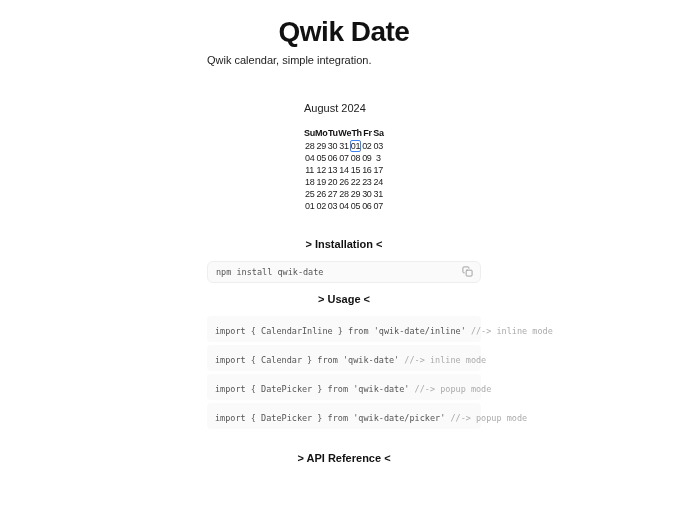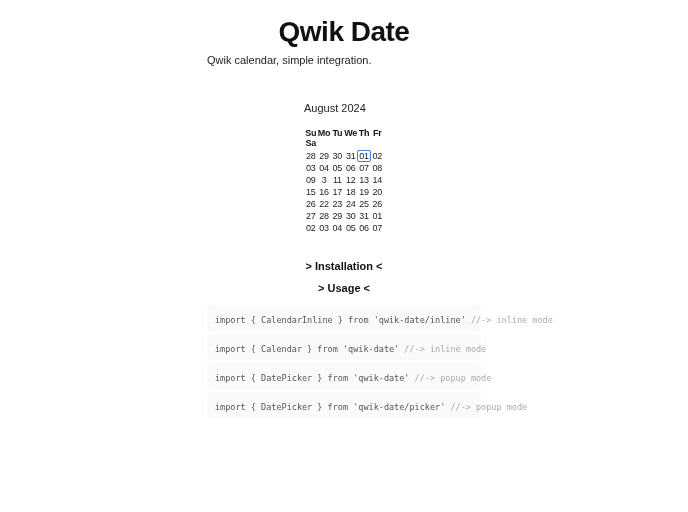--- a/index.html
+++ b/index.html
@@ -5,21 +5,21 @@
   * { margin: 0; padding: 0; box-sizing: border-box; }
   html, body { width: 688px; height: 512px; overflow: hidden; background: #ffffff;
     font-family: "Liberation Sans", sans-serif; color: #1a1a1a; }
   .page { width: 274px; margin: 0 auto; padding-top: 16px; }
 
   .title { font-size: 28px; font-weight: 800; text-align: center; letter-spacing: -0.5px; color: #111; }
   .subtitle { font-size: 11px; text-align: left; margin-top: 6px; color: #222; }
 
   .calendar { width: 80px; margin: 36px auto 0 auto; }
   .cal-month { font-size: 11px; color: #222; margin-bottom: 14px; }
-  .cal-head, .cal-grid { display: grid; grid-template-columns: repeat(6, 1fr); }
+  .cal-head, .cal-grid { display: grid; grid-template-columns: repeat(7, 1fr); }
   .cal-head span { font-size: 9px; font-weight: 700; color: #111; text-align: center; letter-spacing: -0.3px; }
   .cal-grid { margin-top: 2px; }
   .cal-grid span { font-size: 9px; font-weight: 500; color: #222; text-align: center;
     height: 12px; line-height: 12px; letter-spacing: -0.3px; cursor: pointer; }
   .cal-grid span.today { border: 1px solid #3b82f6; border-radius: 2px; line-height: 10px; height: 12px; }
 
   .section-heading { font-size: 11px; font-weight: 700; text-align: center; color: #111; }
   .mt-install { margin-top: 26px; }
   .mt-usage { margin-top: 10px; }
   .mt-api { margin-top: 23px; }
@@ -96,23 +96,35 @@
         <span>02</span>
         <span>03</span>
         <span>04</span>
         <span>05</span>
         <span>06</span>
         <span>07</span>
       </div>
   </div>
 
   <h2 class="section-heading mt-install">&gt; Installation &lt;</h2>
+  <div class="install-block">
+    <span class="code-text">npm install qwik-date</span>
+    <button class="copy-btn">
+      <span>
+        <svg viewBox="0 0 24 24" fill="none" stroke="currentColor" stroke-width="2" stroke-linecap="round" stroke-linejoin="round">
+          <rect x="9" y="9" width="13" height="13" rx="2"></rect>
+          <path d="M5 15H4a2 2 0 0 1-2-2V4a2 2 0 0 1 2-2h9a2 2 0 0 1 2 2v1"></path>
+        </svg>
+      </span>
+    </button>
+  </div>
 
   <h2 class="section-heading mt-usage">&gt; Usage &lt;</h2>
   <div class="usage-block">
       <div class="code-line"><span class="code">import { CalendarInline } from 'qwik-date/inline' </span><span class="comment">//-&gt; inline mode</span></div>
       <div class="code-line"><span class="code">import { Calendar } from 'qwik-date' </span><span class="comment">//-&gt; inline mode</span></div>
       <div class="code-line"><span class="code">import { DatePicker } from 'qwik-date' </span><span class="comment">//-&gt; popup mode</span></div>
       <div class="code-line"><span class="code">import { DatePicker } from 'qwik-date/picker' </span><span class="comment">//-&gt; popup mode</span></div>
     </div>
 
+  <h2 class="section-heading mt-api">&gt; API Reference &lt;</h2>
 
 </div>
 
 </body></html>

